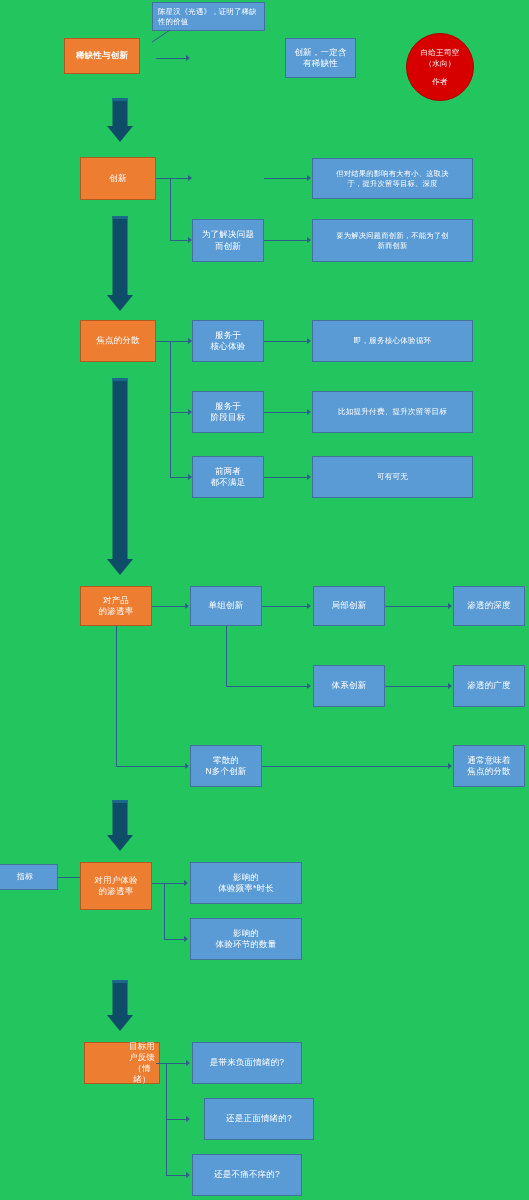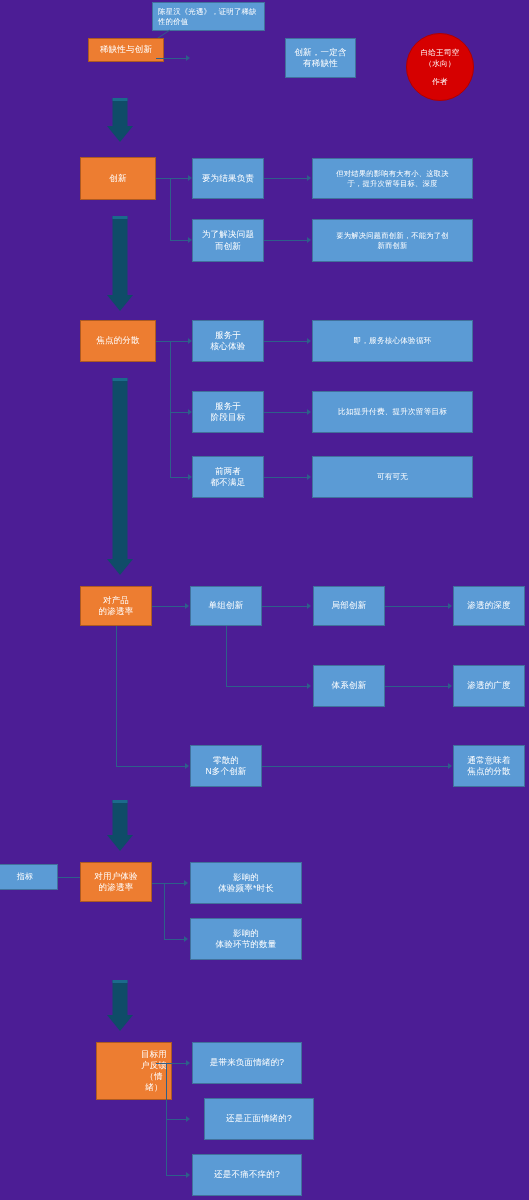--- a/index.html
+++ b/index.html
@@ -1,19 +1,19 @@
 <!DOCTYPE html>
 <html><head>
 <meta charset="utf-8">
 <style>
   html,body{margin:0;padding:0;background:#000;}
   #canvas{
     position:relative;
     width:529px;height:1200px;
-    background:#4c1d95;
+    background:#22c55e;
     overflow:hidden;
     font-family:"Liberation Sans","DejaVu Sans",sans-serif;
   }
   .node{
     position:absolute;
     box-sizing:border-box;
     display:flex;align-items:center;justify-content:center;
     text-align:center;
     color:#ffffff;
     line-height:1.32;
@@ -73,21 +73,21 @@
 
 <div id="canvas">
 
   <div class="node blue" style="left:152px;top:2px;width:113px;height:29px;font-size:7.4px;text-align:left;justify-content:flex-start;padding:3px 5px;">陈星汉《光遇》，证明了稀缺性的价值</div>
 
   <div class="ln" style="left:152px;top:31px;width:1px;height:0px;"></div>
   <svg style="position:absolute;left:148px;top:30px;width:26px;height:14px;overflow:visible;">
     <line x1="22" y1="0" x2="4" y2="12" stroke="#2e5f8a" stroke-width="1"></line>
   </svg>
 
-  <div class="node orange" style="left:88px;top:38px;width:76px;height:24px;">稀缺性与创新</div>
+  <div class="node orange" style="left:64px;top:38px;width:76px;height:36px;font-weight:bold;">稀缺性与创新</div>
 
   <div class="ln lnh" style="left:156px;top:58px;width:32px;"></div>
   <div class="ah" style="left:186px;top:55px;"></div>
 
 
   <div class="node blue" style="left:285px;top:38px;width:71px;height:40px;">创新，一定含
 有稀缺性</div>
 
   <div class="node circle" style="left:406px;top:33px;width:68px;height:68px;">
     <span>白给王司空
@@ -102,21 +102,20 @@
 
   <div class="node orange" style="left:80px;top:157px;width:76px;height:43px;">创新</div>
 
   <div class="ln lnh" style="left:156px;top:178px;width:14px;"></div>
   <div class="ln lnv" style="left:170px;top:178px;height:62px;"></div>
   <div class="ln lnh" style="left:170px;top:178px;width:20px;"></div>
   <div class="ah" style="left:188px;top:175px;"></div>
   <div class="ln lnh" style="left:170px;top:240px;width:20px;"></div>
   <div class="ah" style="left:188px;top:237px;"></div>
 
-  <div class="node blue" style="left:192px;top:158px;width:72px;height:41px;">要为结果负责</div>
   <div class="node blue" style="left:192px;top:219px;width:72px;height:43px;">为了解决问题
 而创新</div>
 
   <div class="ln lnh" style="left:264px;top:178px;width:46px;"></div>
   <div class="ah" style="left:307px;top:175px;"></div>
   <div class="ln lnh" style="left:264px;top:240px;width:46px;"></div>
   <div class="ah" style="left:307px;top:237px;"></div>
 
   <div class="node blue" style="left:312px;top:158px;width:161px;height:41px;font-size:7.3px;">但对结果的影响有大有小、这取决
 于，提升次留等目标、深度</div>
@@ -200,41 +199,41 @@
 焦点的分散</div>
 
   <div class="blockarrow" style="left:103px;top:800px;width:34px;height:52px;">
     <div class="shaft" style="top:0;width:15px;height:36px;"></div>
     <div class="head" style="top:35px;"></div>
   </div>
 
   <div class="node blue" style="left:-8px;top:864px;width:66px;height:26px;font-size:8px;">指标</div>
   <div class="ln lnh" style="left:58px;top:877px;width:22px;"></div>
 
-  <div class="node orange" style="left:80px;top:862px;width:72px;height:40px;">对用户体验
+  <div class="node orange" style="left:80px;top:862px;width:72px;height:48px;">对用户体验
 的渗透率</div>
 
   <div class="ln lnh" style="left:152px;top:883px;width:12px;"></div>
   <div class="ln lnv" style="left:164px;top:883px;height:56px;"></div>
   <div class="ln lnh" style="left:164px;top:883px;width:22px;"></div>
   <div class="ah" style="left:184px;top:880px;"></div>
   <div class="ln lnh" style="left:164px;top:939px;width:22px;"></div>
   <div class="ah" style="left:184px;top:936px;"></div>
 
   <div class="node blue" style="left:190px;top:862px;width:112px;height:42px;">影响的
 体验频率*时长</div>
   <div class="node blue" style="left:190px;top:918px;width:112px;height:42px;">影响的
 体验环节的数量</div>
 
   <div class="blockarrow" style="left:103px;top:980px;width:34px;height:52px;">
     <div class="shaft" style="top:0;width:15px;height:36px;"></div>
     <div class="head" style="top:35px;"></div>
   </div>
 
-  <div class="node orange" style="left:96px;top:1042px;width:76px;height:58px;padding-left:40px;">目标用户反馈
+  <div class="node orange" style="left:84px;top:1042px;width:76px;height:42px;padding-left:40px;">目标用户反馈
 （情绪）</div>
 
   <div class="ln lnh" style="left:156px;top:1063px;width:10px;"></div>
   <div class="ln lnv" style="left:166px;top:1063px;height:112px;"></div>
   <div class="ln lnh" style="left:166px;top:1063px;width:22px;"></div>
   <div class="ah" style="left:186px;top:1060px;"></div>
   <div class="ln lnh" style="left:166px;top:1119px;width:22px;"></div>
   <div class="ah" style="left:186px;top:1116px;"></div>
   <div class="ln lnh" style="left:166px;top:1175px;width:22px;"></div>
   <div class="ah" style="left:186px;top:1172px;"></div>

